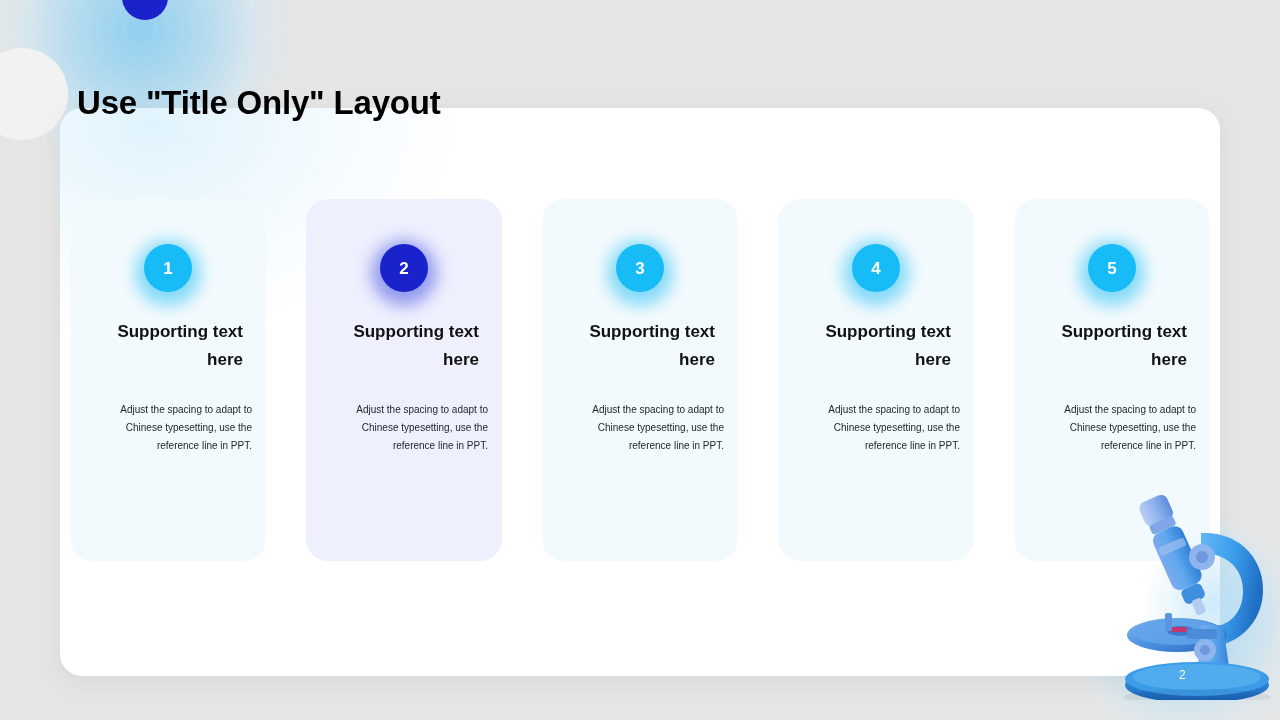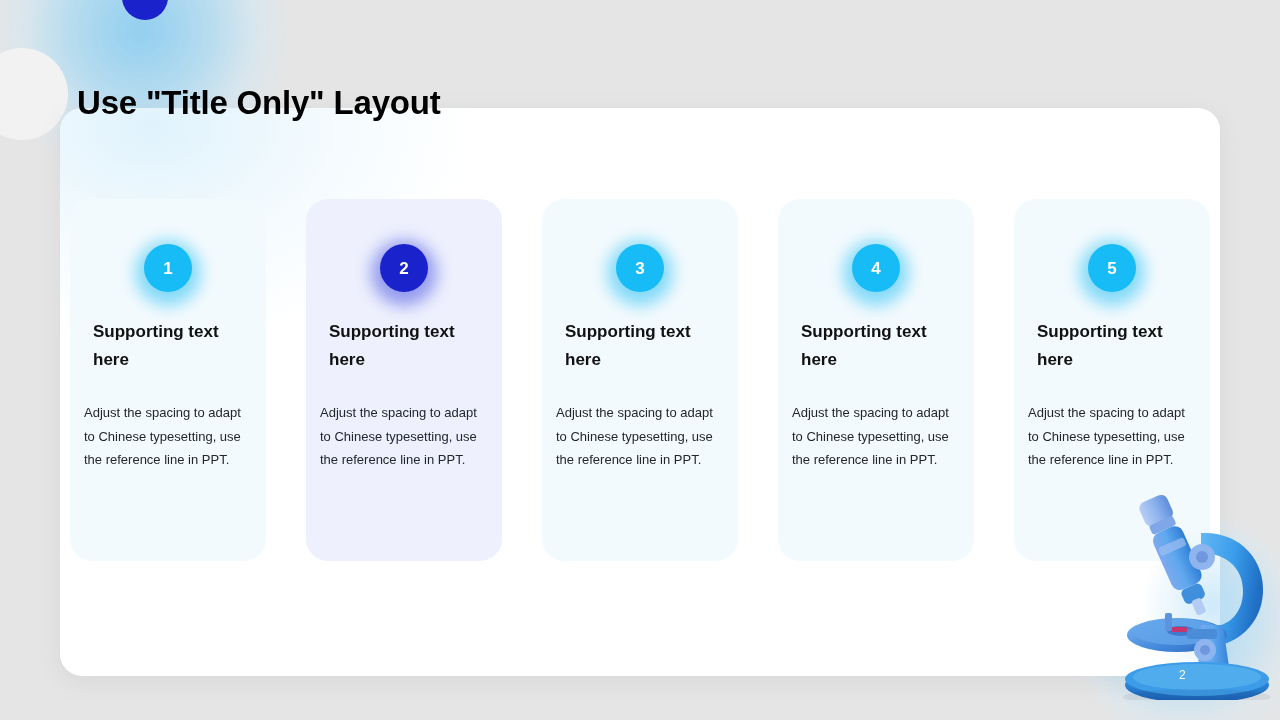--- a/index.html
+++ b/index.html
@@ -169,29 +169,29 @@
   .badge.cyan  { background: #17bbf5; }
   .badge.cyan + .badge-glow, .badge-glow.cyan { background: #17bbf5; }
   .badge.navy  { background: #1a22cc; }
   .badge-glow.navy { background: #3c48e0; }
 
   .card-heading {
     margin-top: 26px;
     font-size: 17px;
     font-weight: bold;
     color: #111111;
-    text-align: left;
+    text-align: right;
     line-height: 1.62;
     max-width: 150px;
   }
   .card-body {
     margin-top: 28px;
-    font-size: 13px;
+    font-size: 10px;
     color: #22272b;
-    text-align: left;
+    text-align: right;
     line-height: 1.82;
     max-width: 176px;
   }
 
   
   #microscope {
     position: absolute;
     left: 1105px;
     top: 485px;
     width: 175px;

